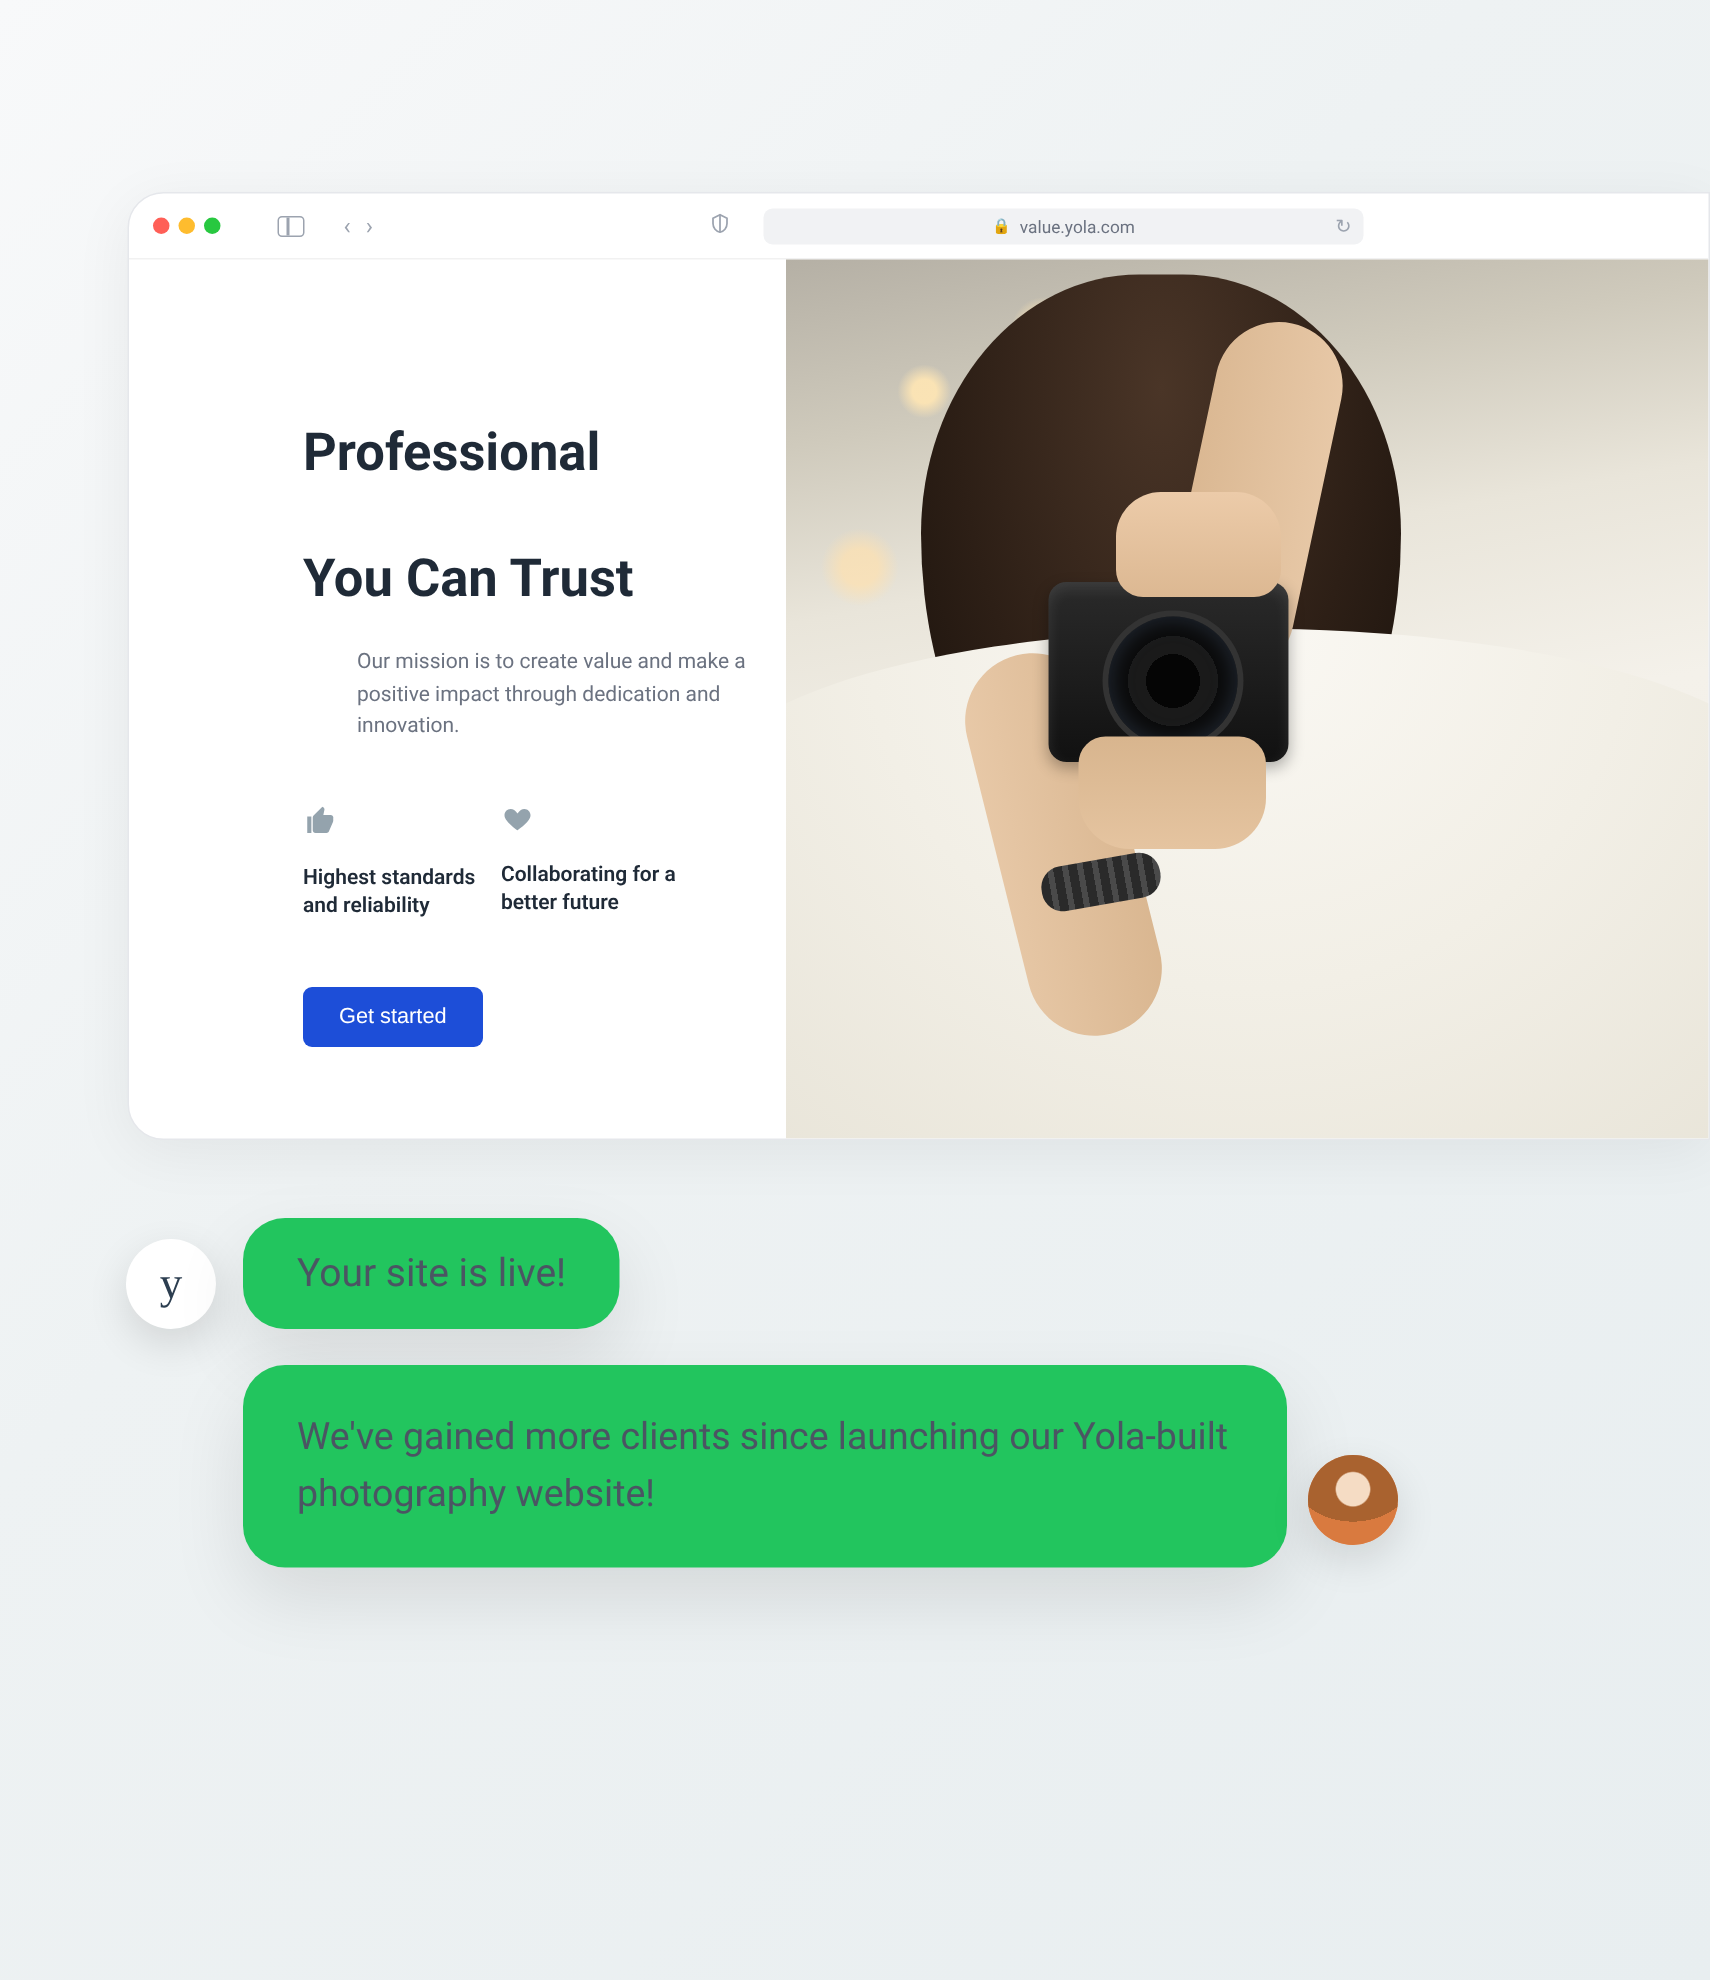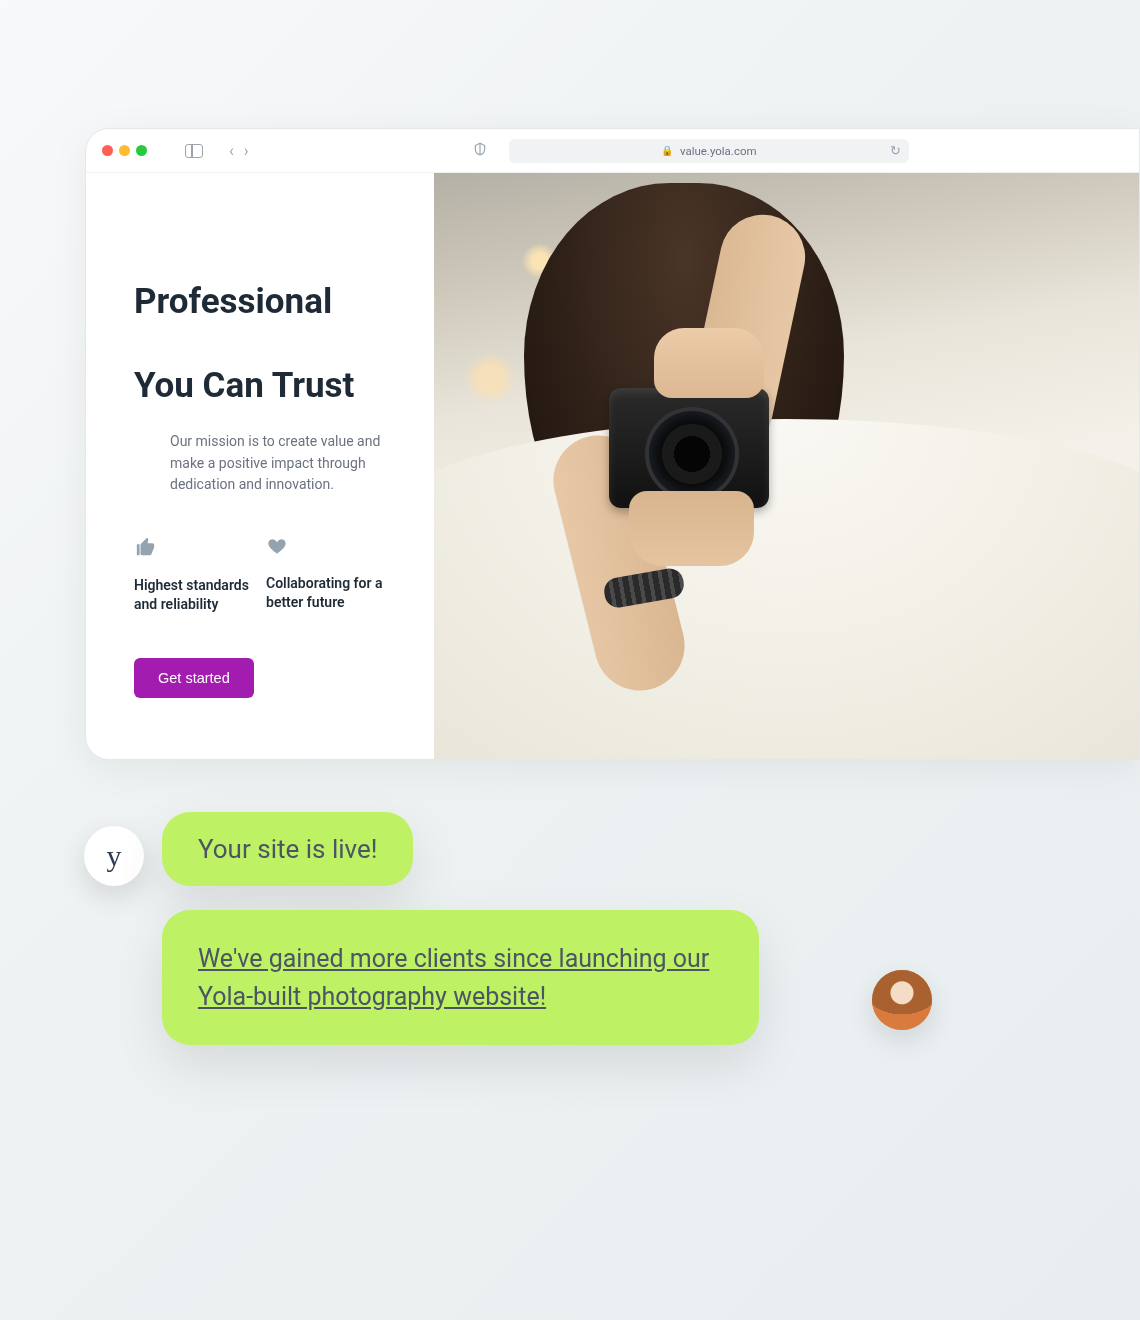--- a/index.html
+++ b/index.html
@@ -59,22 +59,22 @@
   }
   .addr-lock { font-size: 10px; }
   .addr-refresh { position:absolute; right:8px; color:#9ca3af; font-size:13px; }
   .toolbar-spacer-right { width: 200px; }
 
   .browser-content {
     display:flex;
     height: calc(100% - 44px);
   }
   .content-left {
-    width: 348px;
-    padding: 108px 22px 40px 48px;
+    width: 438px;
+    padding: 108px 22px 40px 116px;
   }
   .heading {
     font-size: 35px;
     font-weight: 700;
     line-height: 1.2;
     color: #1f2a37;
     margin-bottom: 24px;
   }
   .mission {
     font-size: 14px;
@@ -92,21 +92,21 @@
   .feature { width: 120px; }
   .feature-icon { color:#94a3ad; margin-bottom: 14px; }
   .feature-text {
     font-size: 14px;
     font-weight: 600;
     line-height: 1.35;
     color: #1f2a37;
   }
   .cta-btn {
     display:inline-block;
-    background: #a21caf;
+    background: #1d4ed8;
     color: #fff;
     font-size: 14.5px;
     font-weight: 500;
     padding: 12px 24px;
     border-radius: 6px;
     border:none;
     cursor:pointer;
   }
   .content-right {
     flex: 1;
@@ -190,39 +190,38 @@
     position:absolute;
     left: 195px; top: 318px;
     width: 125px; height: 75px;
     background: linear-gradient(0deg, #e5c4a0 0%, #d8b58e 100%);
     border-radius: 18px 18px 34px 34px;
   }
 
   
   .bubble {
     position: absolute;
-    background: #bef264;
+    background: #22c55e;
     border-radius: 28px;
     box-shadow: 0 20px 50px rgba(0,0,0,0.10);
     color: #4b5563;
     display:flex;
     align-items:center;
   }
   .bubble-1 {
     left: 162px; top: 812px;
     padding: 22px 36px;
     font-size: 26px;
   }
   .bubble-2 {
     left: 162px; top: 910px;
-    width: 597px;
+    width: 696px;
     padding: 30px 36px;
     font-size: 25px;
     line-height: 1.5;
-    text-decoration: underline;
   }
   .avatar {
     position:absolute;
     width: 60px; height: 60px;
     border-radius: 50%;
     box-shadow: 0 10px 28px rgba(0,0,0,0.12);
   }
   .avatar-y {
     left: 84px; top: 826px;
     background: #fff;

